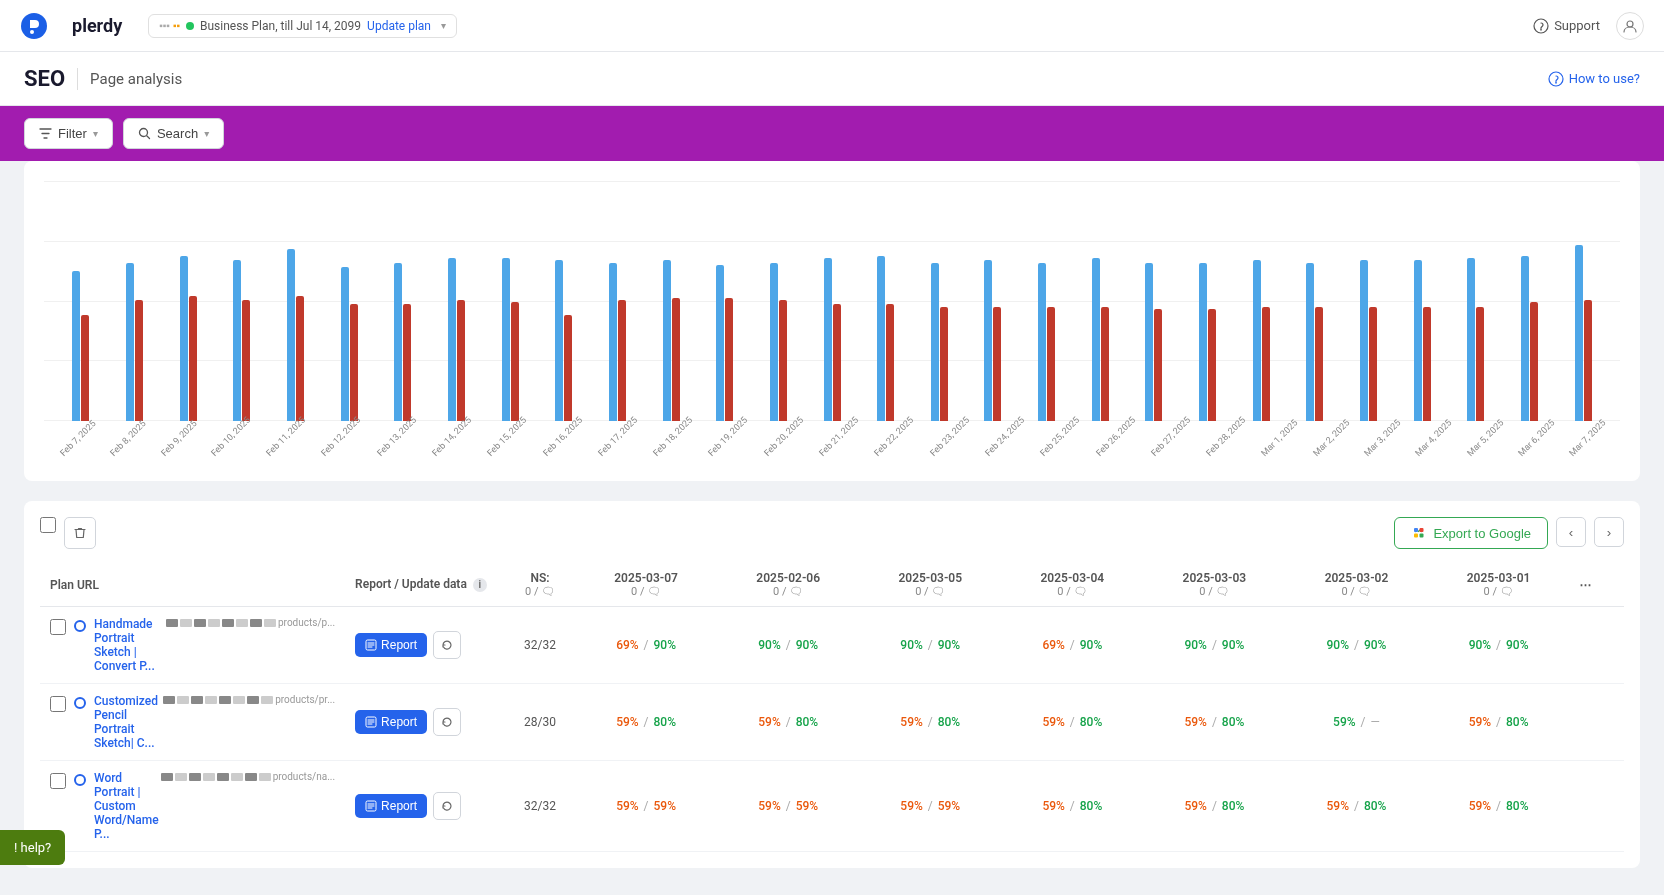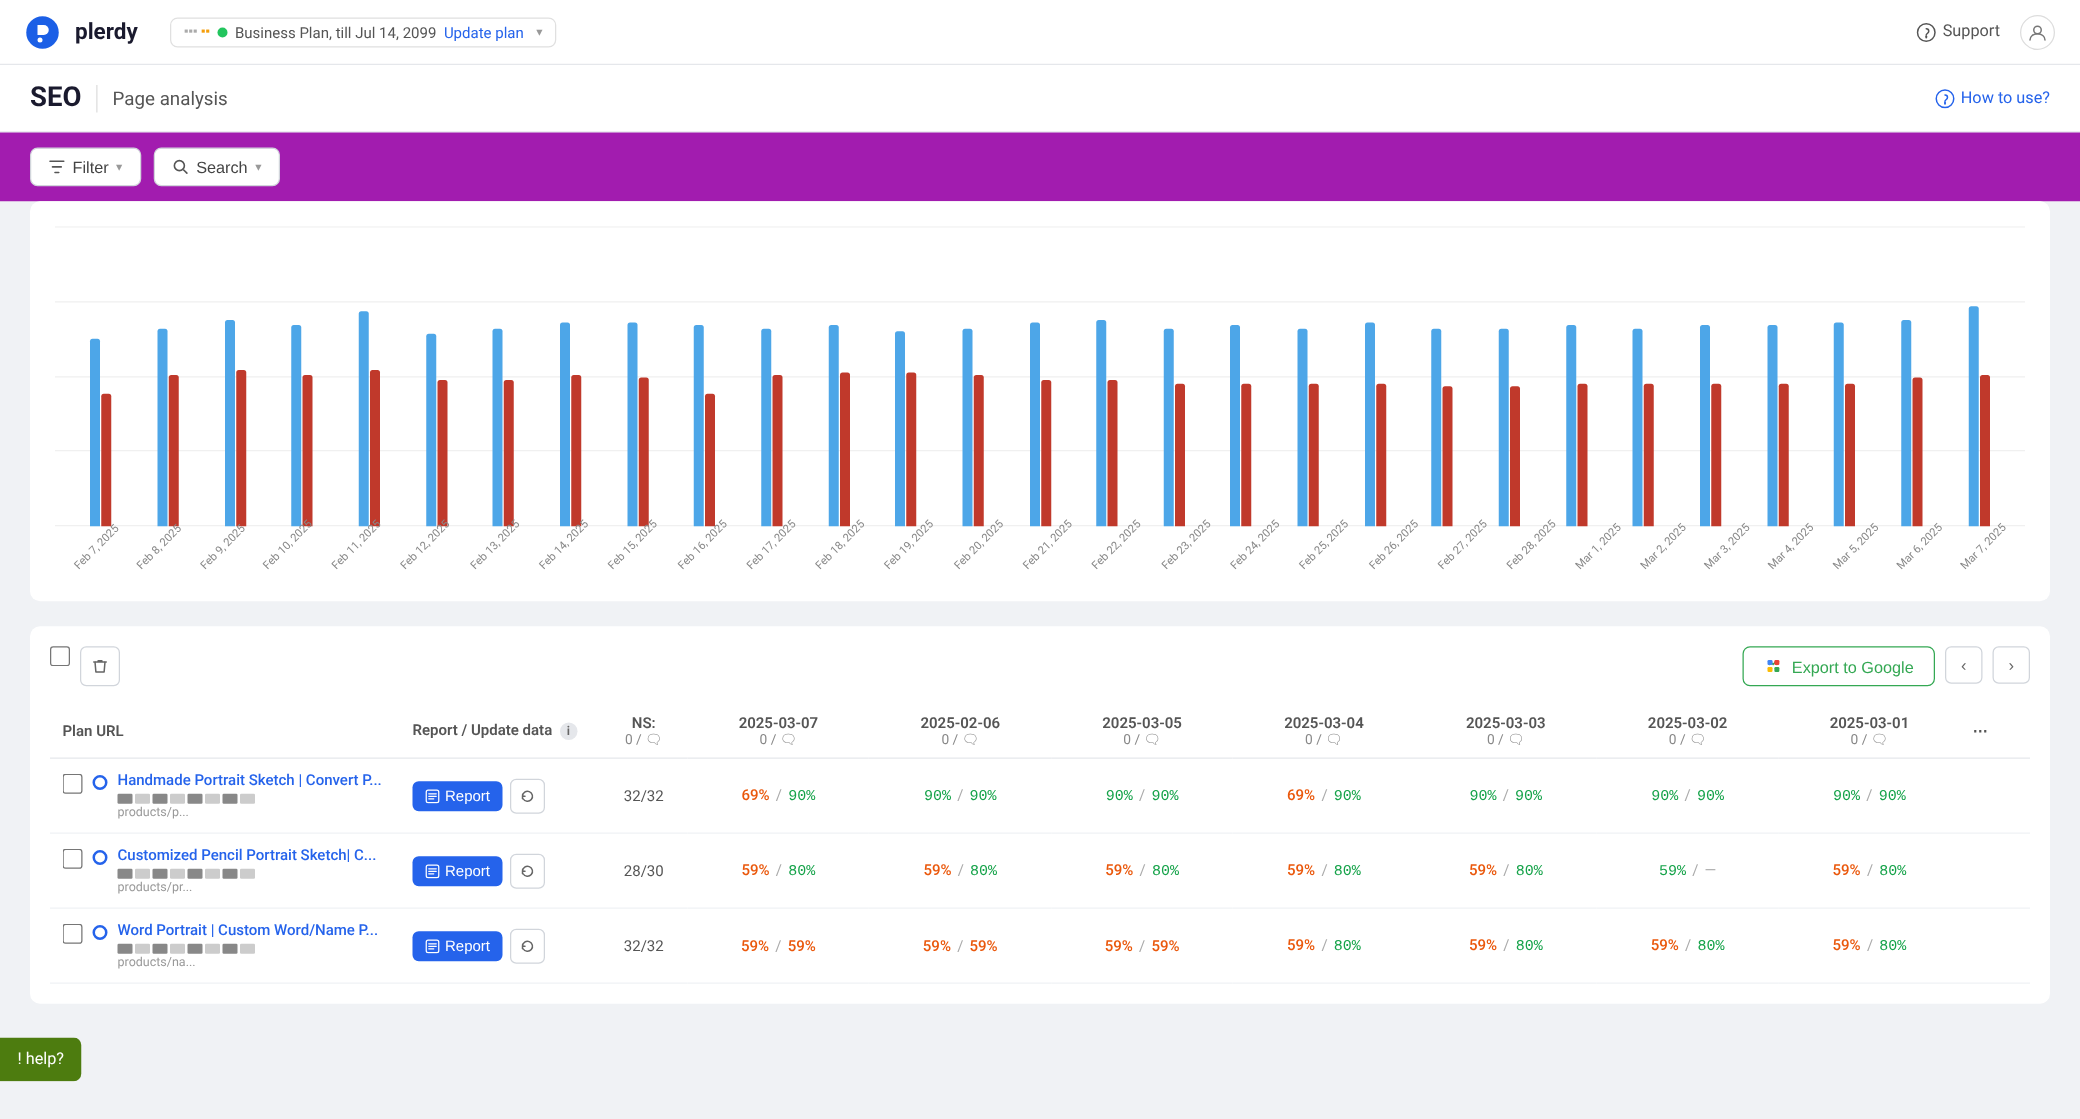--- a/index.html
+++ b/index.html
@@ -1,20 +1,20 @@
 <!DOCTYPE html>
 <html><head>
   <meta charset="utf-8">
   <style>
     * { box-sizing: border-box; margin: 0; padding: 0; }
     body { font-family: -apple-system, BlinkMacSystemFont, 'Segoe UI', Roboto, sans-serif; background: #f0f2f5; font-size: 13px; color: #333; }
 
     
     .topnav { background: #fff; height: 52px; display: flex; align-items: center; padding: 0 20px; border-bottom: 1px solid #e5e7eb; gap: 16px; }
-    .logo { display: flex; align-items: center; gap: 12px; font-weight: 700; font-size: 18px; color: #1a1a2e; margin-right: 10px; }
+    .logo { display: flex; align-items: center; gap: 24px; font-weight: 700; font-size: 18px; color: #1a1a2e; margin-right: 10px; }
     .logo-icon { width: 28px; height: 28px; }
     .plan-badge { display: flex; align-items: center; gap: 6px; border: 1px solid #e0e0e0; border-radius: 6px; padding: 4px 10px; font-size: 12px; }
     .plan-dot { width: 8px; height: 8px; border-radius: 50%; background: #22c55e; }
     .plan-text { color: #555; }
     .plan-link { color: #2563eb; cursor: pointer; }
     .plan-chevron { color: #999; font-size: 10px; margin-left: 4px; }
     .nav-right { margin-left: auto; display: flex; align-items: center; gap: 16px; }
     .support-btn { display: flex; align-items: center; gap: 5px; color: #555; font-size: 13px; cursor: pointer; }
     .user-icon { width: 28px; height: 28px; border-radius: 50%; border: 1px solid #ddd; display: flex; align-items: center; justify-content: center; color: #777; cursor: pointer; }
 
@@ -59,32 +59,32 @@
 
     
     table { width: 100%; border-collapse: collapse; font-size: 12px; }
     thead th { padding: 8px 10px; text-align: left; border-bottom: 1px solid #e5e7eb; color: #555; font-weight: 600; white-space: nowrap; }
     thead th.center { text-align: center; }
     tbody tr { border-bottom: 1px solid #f0f2f5; }
     tbody td { padding: 10px 10px; vertical-align: middle; }
     .page-url-cell { display: flex; align-items: flex-start; gap: 8px; }
     .row-checkbox { width: 16px; height: 16px; margin-top: 2px; flex-shrink: 0; }
     .circle-indicator { width: 12px; height: 12px; border-radius: 50%; border: 2px solid #2563eb; flex-shrink: 0; margin-top: 3px; }
-    .page-url-info { display: flex; flex-direction: column; gap: 2px; }
+    .page-url-info { display: flex; flex-direction: row; gap: 2px; }
     .page-title-link { color: #2563eb; text-decoration: none; font-size: 12px; font-weight: 500; }
     .page-url-thumb { display: flex; gap: 2px; margin-top: 2px; }
     .thumb-block { width: 12px; height: 8px; background: #ccc; border-radius: 1px; }
     .thumb-block.dark { background: #888; }
     .url-text { color: #999; font-size: 10px; }
     .report-cell { display: flex; align-items: center; gap: 6px; }
     .report-btn { display: flex; align-items: center; gap: 4px; padding: 5px 10px; background: #2563eb; color: #fff; border: none; border-radius: 5px; cursor: pointer; font-size: 12px; }
     .refresh-btn { width: 28px; height: 28px; border: 1px solid #d1d5db; border-radius: 5px; background: #fff; cursor: pointer; display: flex; align-items: center; justify-content: center; color: #666; }
     .ns-cell { text-align: center; color: #555; }
     .score-cell { text-align: center; }
-    .score-green { color: #16a34a; font-weight: 500; font-family: Liberation Mono, monospace; }
+    .score-green { color: #16a34a; font-weight: 500; }
     .score-orange { color: #ea580c; font-weight: 500; }
     .score-divider { color: #aaa; margin: 0 2px; }
     .col-header-sub { font-size: 11px; color: #888; font-weight: 400; }
     .info-icon { display: inline-flex; width: 14px; height: 14px; background: #e5e7eb; border-radius: 50%; font-size: 10px; color: #666; align-items: center; justify-content: center; margin-left: 3px; }
     .dash { color: #aaa; }
   </style>
 </head>
 <body>
 
 <div class="topnav">

